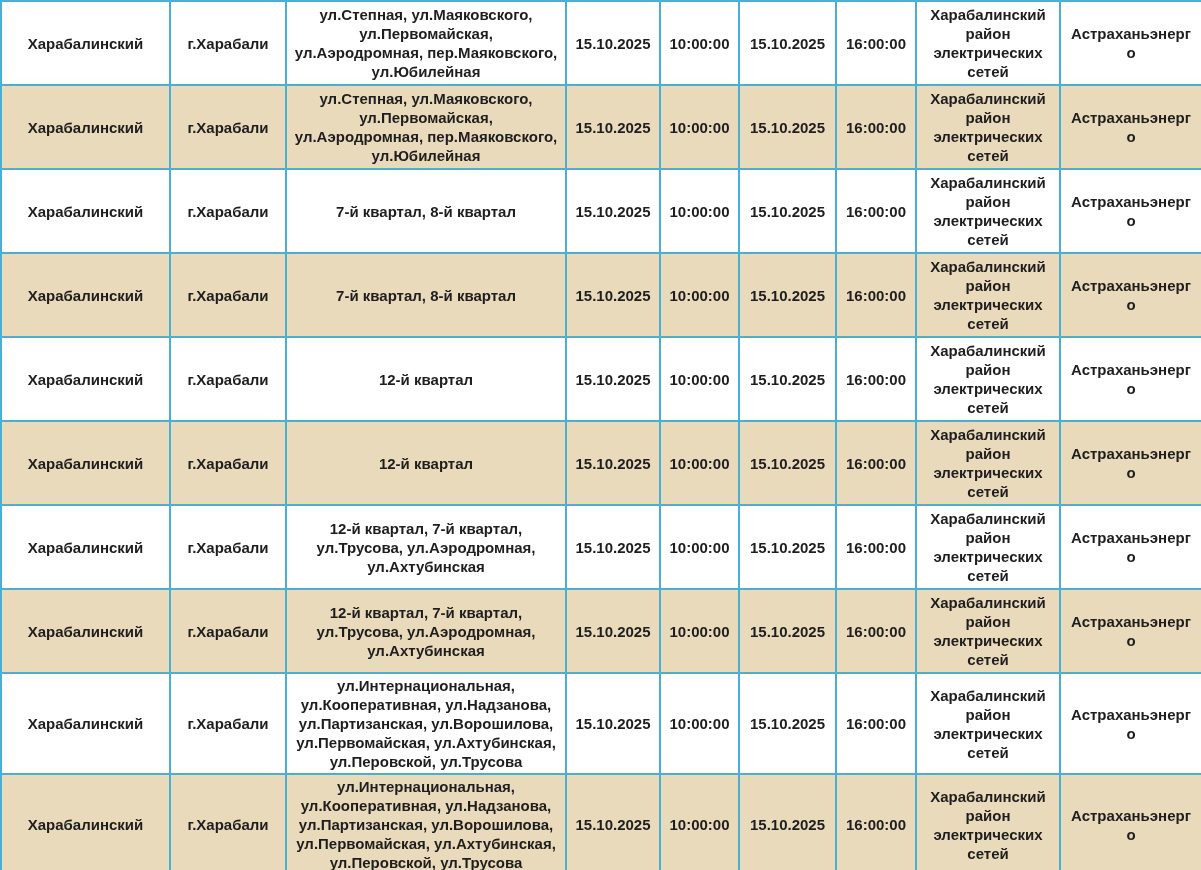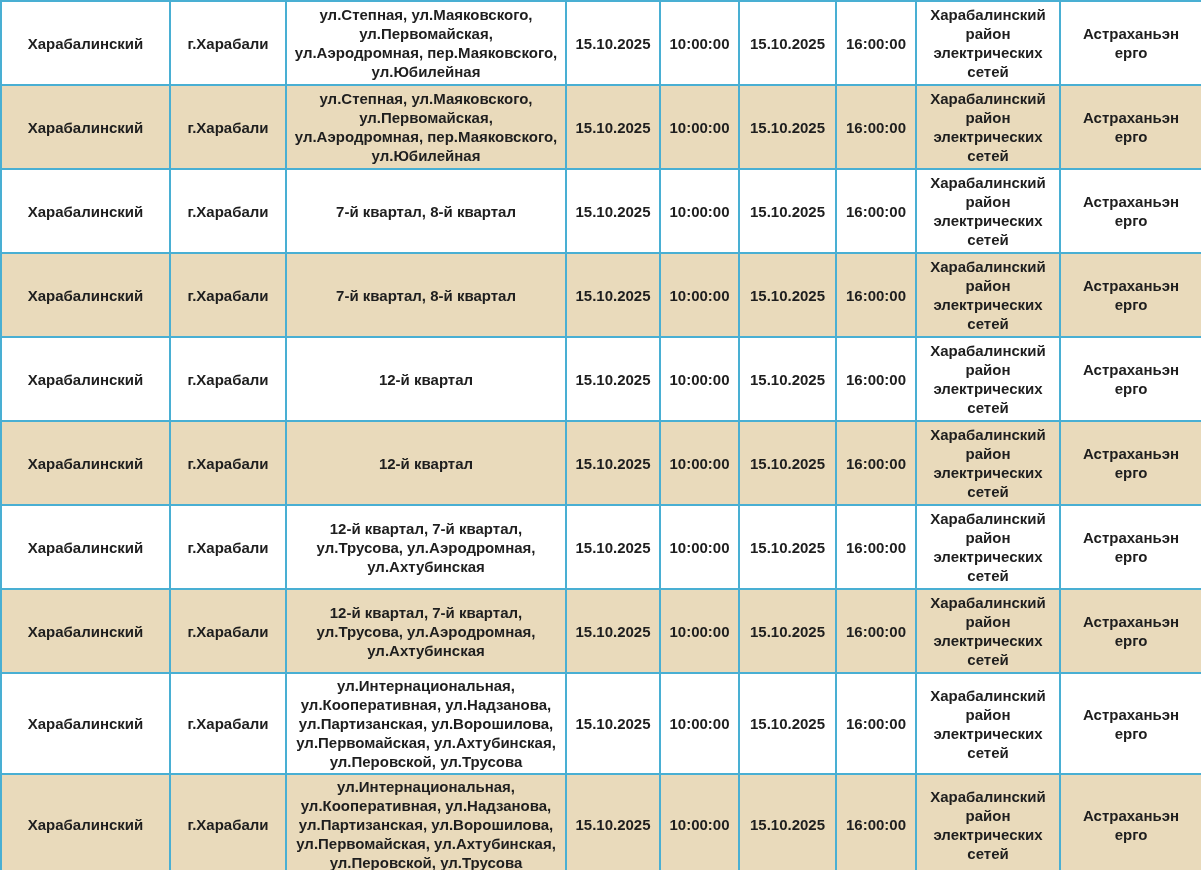--- a/index.html
+++ b/index.html
@@ -25,21 +25,21 @@
   table.outage-table td {
     border: 2px solid #49afd3;
     text-align: center;
     vertical-align: middle;
     padding: 2px 6px;
     line-height: 19px;
     word-wrap: break-word;
     background: #ffffff;
   }
   table.outage-table td:last-child {
-    padding: 2px 20px;
+    padding: 2px 8px;
   }
   table.outage-table tr.alt td {
     background: #e9dabb;
   }
   
   table.outage-table tr       { height: 84px; }
   table.outage-table tr:nth-child(9)  { height: 101px; }
   table.outage-table tr:nth-child(10) { height: 97px; }
 </style>
 </head>

